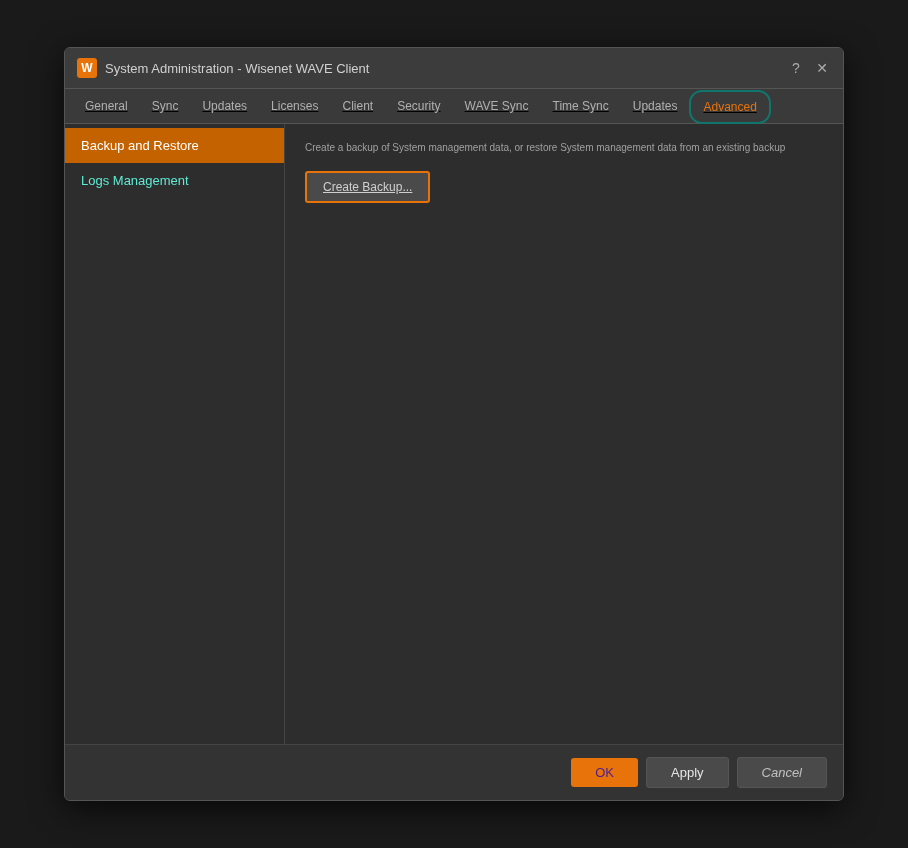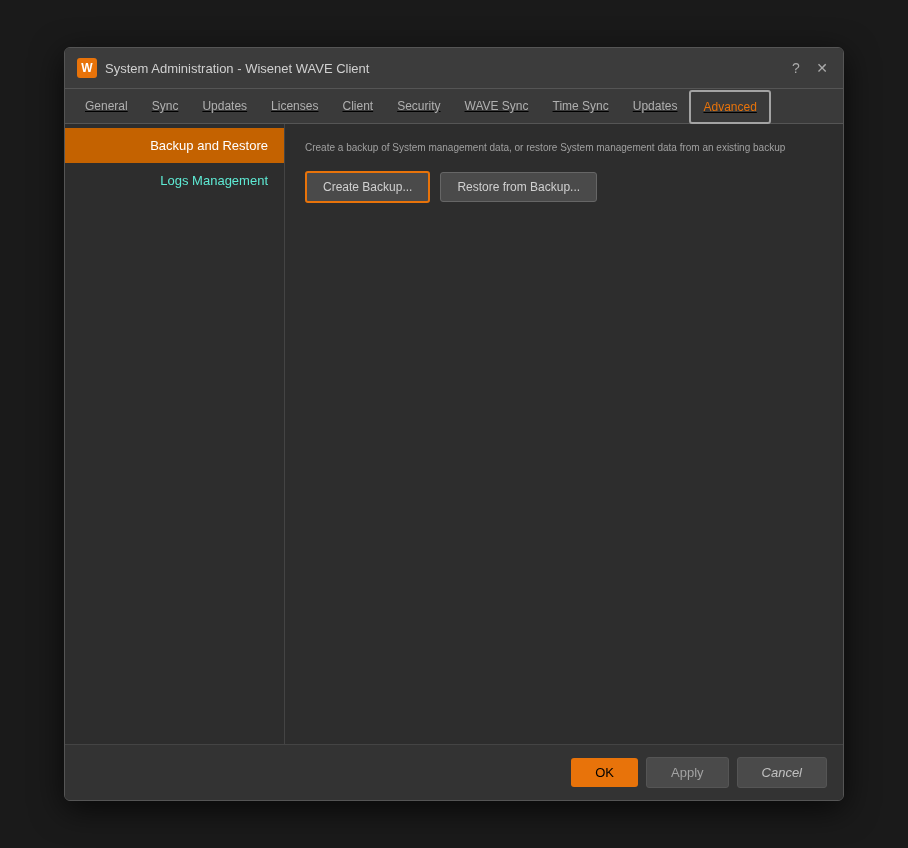--- a/index.html
+++ b/index.html
@@ -82,34 +82,33 @@
       background: transparent;
       white-space: nowrap;
     }
     .tab.active {
       color: #e8730a;
       border-bottom: 2px solid #e8730a;
       margin-bottom: -1px;
     }
     .tab.highlighted {
       color: #e8730a;
-      border: 2px solid #a3a3a3;
-      border-radius: 3px;
+      border: 2px solid #0f766e;
+      border-radius: 13px;
       padding: 8px 12px;
     }
     .content-area {
       display: flex;
       height: 620px;
     }
     .sidebar {
       width: 220px;
       background: #2d2d2d;
       border-right: 1px solid #444;
       padding-top: 4px;
-      text-align: right;
     }
     .sidebar-item {
       padding: 10px 16px;
       font-size: 13px;
       color: #5eead4;
       cursor: pointer;
     }
     .sidebar-item.active {
       background: #c46200;
       color: #fff;
@@ -132,20 +131,21 @@
     }
     .btn {
       padding: 7px 16px;
       font-size: 12px;
       border-radius: 3px;
       border: none;
       cursor: pointer;
       background: #4a4a4a;
       color: #d0d0d0;
       border: 1px solid #666;
+      text-decoration: underline;
     }
     .btn.create-backup {
       background: #4a4a4a;
       border: 2px solid #e8730a;
       color: #d0d0d0;
     }
     .btn.restore-backup {
       background: #4a4a4a;
       border: 1px solid #666;
       color: #d0d0d0;
@@ -161,25 +161,25 @@
     }
     .footer-btn {
       padding: 7px 24px;
       font-size: 13px;
       border-radius: 3px;
       border: none;
       cursor: pointer;
     }
     .footer-btn.ok-btn {
       background: #e8730a;
-      color: #000000;
+      color: #4c1d95;
     }
     .footer-btn.apply-btn {
       background: #4a4a4a;
-      color: #a3a3a3;
+      color: #e5e5e5;
       border: 1px solid #555;
     }
     .footer-btn.cancel-btn {
       background: #4a4a4a;
       color: #c0c0c0;
       border: 1px solid #555;
       font-style: italic;
     }
   </style>
 </head>
@@ -217,21 +217,20 @@
 
     <div class="sidebar">
       <div class="sidebar-item active">Backup and Restore</div>
       <div class="sidebar-item">Logs Management</div>
     </div>
 
     <div class="main-panel">
       <p class="description-text">Create a backup of System management data, or restore System management data from an existing backup</p>
       <div class="button-row">
         <button class="btn create-backup">Create Backup...</button>
-        <button class="btn restore-backup">Restore from Backup...</button>
       </div>
     </div>
   </div>
 
   <div class="footer">
     <button class="footer-btn ok-btn">OK</button>
     <button class="footer-btn apply-btn">Apply</button>
     <button class="footer-btn cancel-btn">Cancel</button>
   </div>
 </div>

